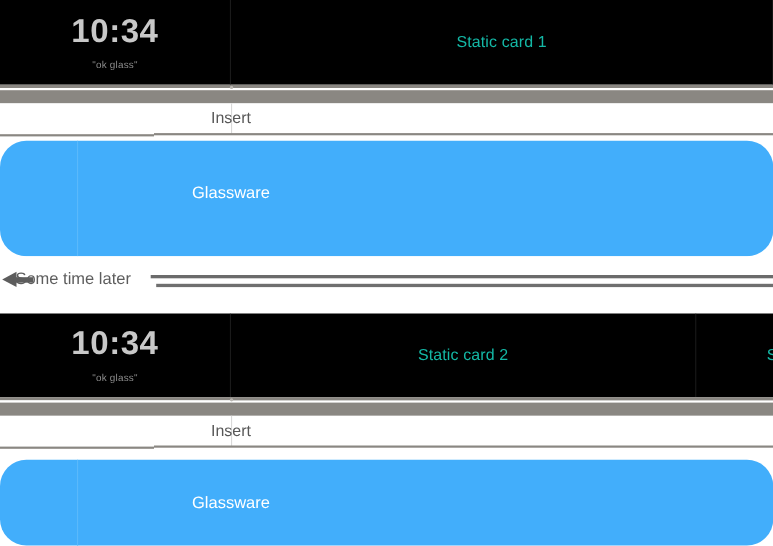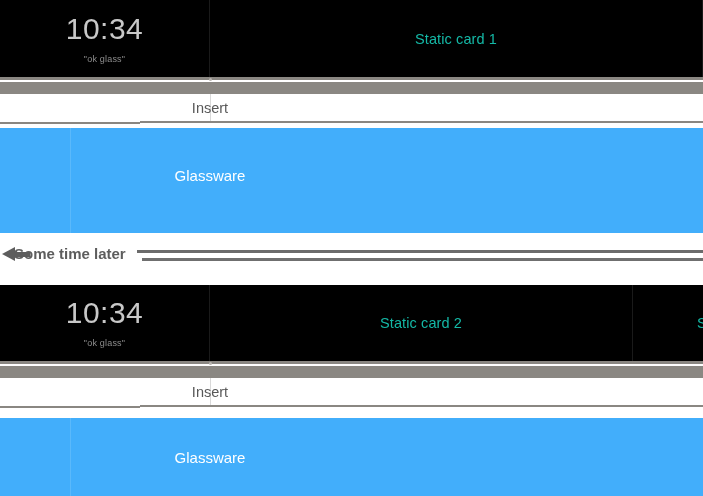--- a/index.html
+++ b/index.html
@@ -42,21 +42,21 @@
     align-items: center;
     justify-content: center;
   }
   .clock-card {
     left: 0;
     width: 210px;
   }
   .clock-time {
     color: #c8c8c8;
     font-size: 30px;
-    font-weight: 400;
+    font-weight: 700;
     letter-spacing: 0.5px;
     line-height: 1;
     margin-bottom: 11px;
   }
   .clock-hint {
     color: #8d8d8d;
     font-size: 9px;
     letter-spacing: 0.2px;
     line-height: 1;
   }
@@ -124,20 +124,21 @@
     width: 1px;
     background: #d9d9d9;
   }
 
   
   .glassware-panel {
     position: absolute;
     left: 0;
     width: 703px;
     background: #42aefb;
+    border-radius: 24px;
   }
   .glassware-panel .gw-label {
     position: absolute;
     color: #ffffff;
     font-size: 15px;
     font-weight: 400;
     white-space: nowrap;
     transform: translateX(-50%);
   }
   .gw-divider {
@@ -152,21 +153,21 @@
   .later-row {
     position: absolute;
     left: 0;
     width: 703px;
     background: #ffffff;
   }
   .later-label {
     position: absolute;
     color: #5d5d5d;
     font-size: 15px;
-    font-weight: 700;
+    font-weight: 400;
     white-space: nowrap;
     line-height: 1;
   }
   .later-line {
     position: absolute;
     height: 3px;
     background: #6b6b6b;
   }
   .later-line2 {
     position: absolute;

